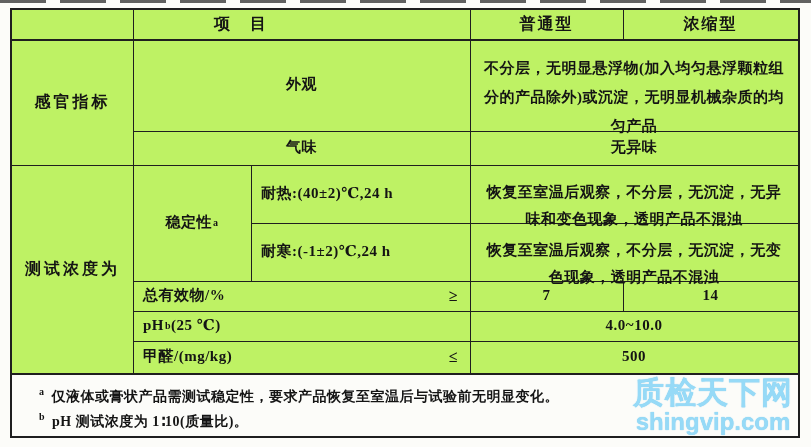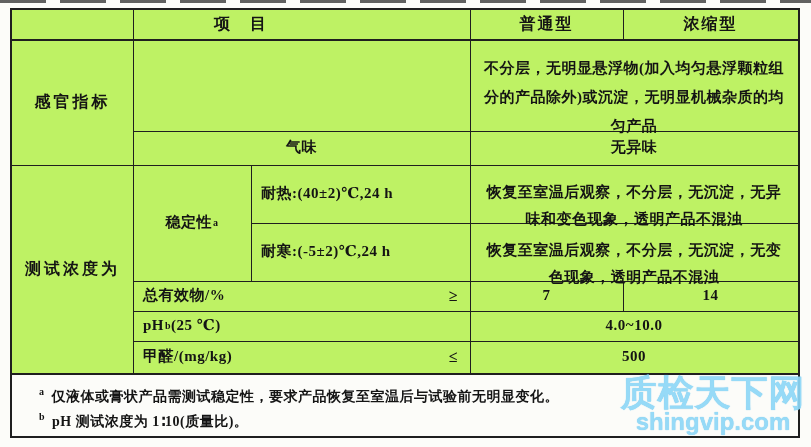--- a/index.html
+++ b/index.html
@@ -48,21 +48,21 @@
     font-size:14px;font-weight:600;line-height:25px;letter-spacing:.5px;
   }
   .footnote-line sup.mk{margin-right:7px;}
   
   .watermark{
     position:absolute;left:620px;top:376px;width:186px;z-index:6;
     text-align:center;color:#8ed8f7;opacity:.92;
     font-family:"Liberation Sans","DejaVu Sans",sans-serif;font-weight:700;
     text-shadow:0 0 1px #63bde9;pointer-events:none;
   }
-  .watermark .wm1{font-size:36px;line-height:33px;letter-spacing:1px;}
+  .watermark .wm1{font-size:31px;line-height:33px;letter-spacing:1px;}
   .watermark .wm2{font-size:24px;line-height:26px;}
 </style>
 </head>
 <body>
 
 <div class="scan-edge"></div>
 
 <div class="table-wrap">
 
   <div class="vline" style="left:121px;top:0;height:363px;"></div>
@@ -76,32 +76,33 @@
   <div class="hline" style="left:239px;top:213px;width:547px;"></div>
   <div class="hline" style="left:121px;top:271px;width:665px;"></div>
   <div class="hline" style="left:121px;top:301px;width:665px;"></div>
   <div class="hline" style="left:121px;top:331px;width:665px;"></div>
 
   <div class="cell hdr" style="left:0;top:0;width:458px;height:29px;">项　目</div>
   <div class="cell hdr" style="left:458px;top:0;width:153px;height:29px;">普通型</div>
   <div class="cell hdr" style="left:611px;top:0;width:175px;height:29px;">浓缩型</div>
 
   <div class="cell cat" style="left:0;top:29px;width:121px;height:126px;">感官指标</div>
+  <div class="cell" style="left:121px;top:29px;width:337px;height:92px;">外观</div>
   <div class="cell para" style="left:458px;top:29px;width:328px;height:92px;">不分层，无明显悬浮物(加入均匀悬浮颗粒组分的产品除外)或沉淀，无明显机械杂质的均匀产品</div>
   <div class="cell" style="left:121px;top:121px;width:337px;height:34px;">气味</div>
   <div class="cell" style="left:458px;top:121px;width:328px;height:34px;">无异味</div>
 
   <div class="cell cat" style="left:0;top:155px;width:121px;height:208px;">测试浓度为</div>
   <div class="cell" style="left:121px;top:155px;width:118px;height:116px;">
     <span>稳定性</span>
       <sup class="mk">a</sup>
   </div>
   <div class="cell left" style="left:239px;top:155px;width:219px;height:58px;padding-left:10px;">耐热:(40±2)℃,24 h</div>
   <div class="cell para" style="left:458px;top:155px;width:328px;height:58px;line-height:27px;">恢复至室温后观察，不分层，无沉淀，无异味和变色现象，透明产品不混浊</div>
-  <div class="cell left" style="left:239px;top:213px;width:219px;height:58px;padding-left:10px;">耐寒:(-5±2)℃,24 h</div>
+  <div class="cell left" style="left:239px;top:213px;width:219px;height:58px;padding-left:10px;">耐寒:(-1±2)℃,24 h</div>
   <div class="cell para" style="left:458px;top:213px;width:328px;height:58px;line-height:27px;">恢复至室温后观察，不分层，无沉淀，无变色现象，透明产品不混浊</div>
 
   <div class="cell between" style="left:121px;top:271px;width:337px;height:30px;gap:45px;">
     <span>总有效物/%</span>
     <span class="op">≥</span>
   </div>
   <div class="cell" style="left:458px;top:271px;width:153px;height:30px;">7</div>
   <div class="cell" style="left:611px;top:271px;width:175px;height:30px;">14</div>
 
   <div class="cell left" style="left:121px;top:301px;width:337px;height:30px;padding-left:10px;">

